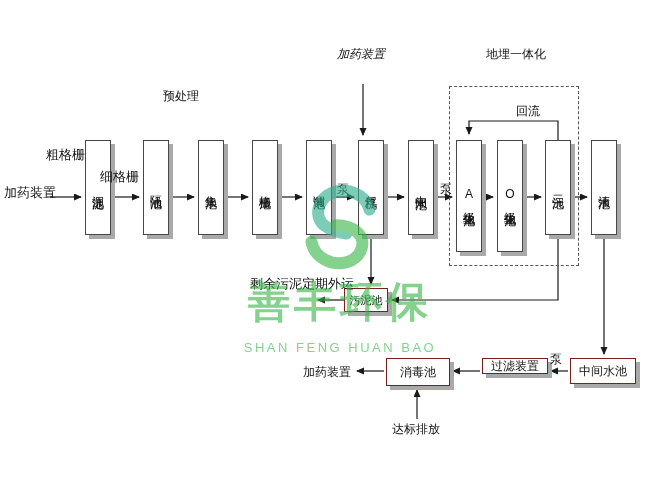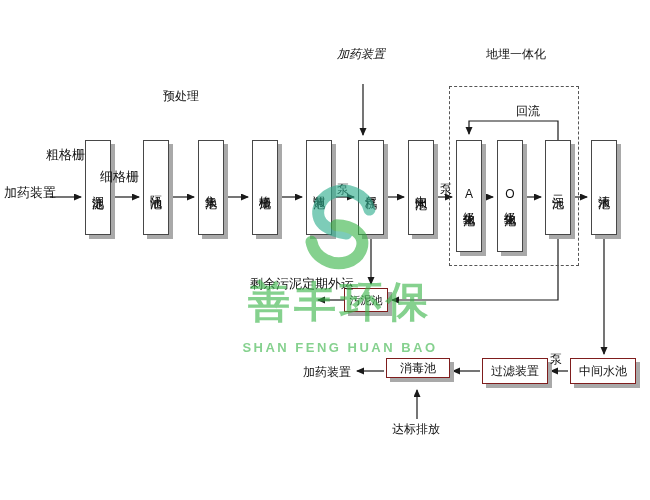--- a/index.html
+++ b/index.html
@@ -40,21 +40,21 @@
   .watermark {
     position:absolute; left:235px; top:180px; width:210px;
     text-align:center; z-index:10; opacity:0.62; pointer-events:none;
   }
   .wm-logo { display:block; margin:0 auto; }
   .wm-name {
     font-size:42px; font-weight:bold; letter-spacing:4px;
     color:var(--wm-green,#3bb54a); line-height:1.15; margin-top:2px;
   }
   .wm-pinyin {
-    font-size:13px; font-weight:bold; letter-spacing:2.5px;
+    font-size:13px; font-weight:normal; letter-spacing:2.5px;
     color:var(--wm-green,#3bb54a); margin-top:14px;
   }
 </style>
 </head>
 <body>
 
 <div class="canvas">
 
   <svg class="arrows" width="650" height="500" viewBox="0 0 650 500">
     <defs>
@@ -118,22 +118,22 @@
     </div>
   <div class="tank" style="left:545px">
       <span class="vtext">二沉池</span>
     </div>
   <div class="tank" style="left:591px">
       <span class="vtext">清水池</span>
     </div>
 
   <div class="hbox" style="left:344px; top:288px; width:44px; height:24px; font-size:11px;">污泥池</div>
   <div class="hbox" style="left:570px; top:358px; width:66px; height:26px;">中间水池</div>
-  <div class="hbox" style="left:482px; top:358px; width:66px; height:26px;">过滤装置</div>
-  <div class="hbox" style="left:386px; top:358px; width:64px; height:20px;">消毒池</div>
+  <div class="hbox" style="left:482px; top:358px; width:66px; height:16px;">过滤装置</div>
+  <div class="hbox" style="left:386px; top:358px; width:64px; height:28px;">消毒池</div>
 
   <div class="lbl small" style="left:4px;   top:184px;">加药装置</div>
   <div class="lbl small" style="left:46px;  top:146px;">粗格栅</div>
   <div class="lbl small" style="left:100px; top:168px;">细格栅</div>
   <div class="lbl" style="left:123px; top:88px;margin-left:40px;">预处理</div>
   <div class="lbl" style="left:337px; top:46px;font-style:italic;">加药装置</div>
   <div class="lbl" style="left:337px; top:181px;">泵</div>
   <div class="lbl" style="left:440px; top:181px;">泵</div>
   <div class="lbl" style="left:486px; top:46px;text-align:right;">地埋一体化</div>
   <div class="lbl" style="left:516px; top:103px;">回流</div>

